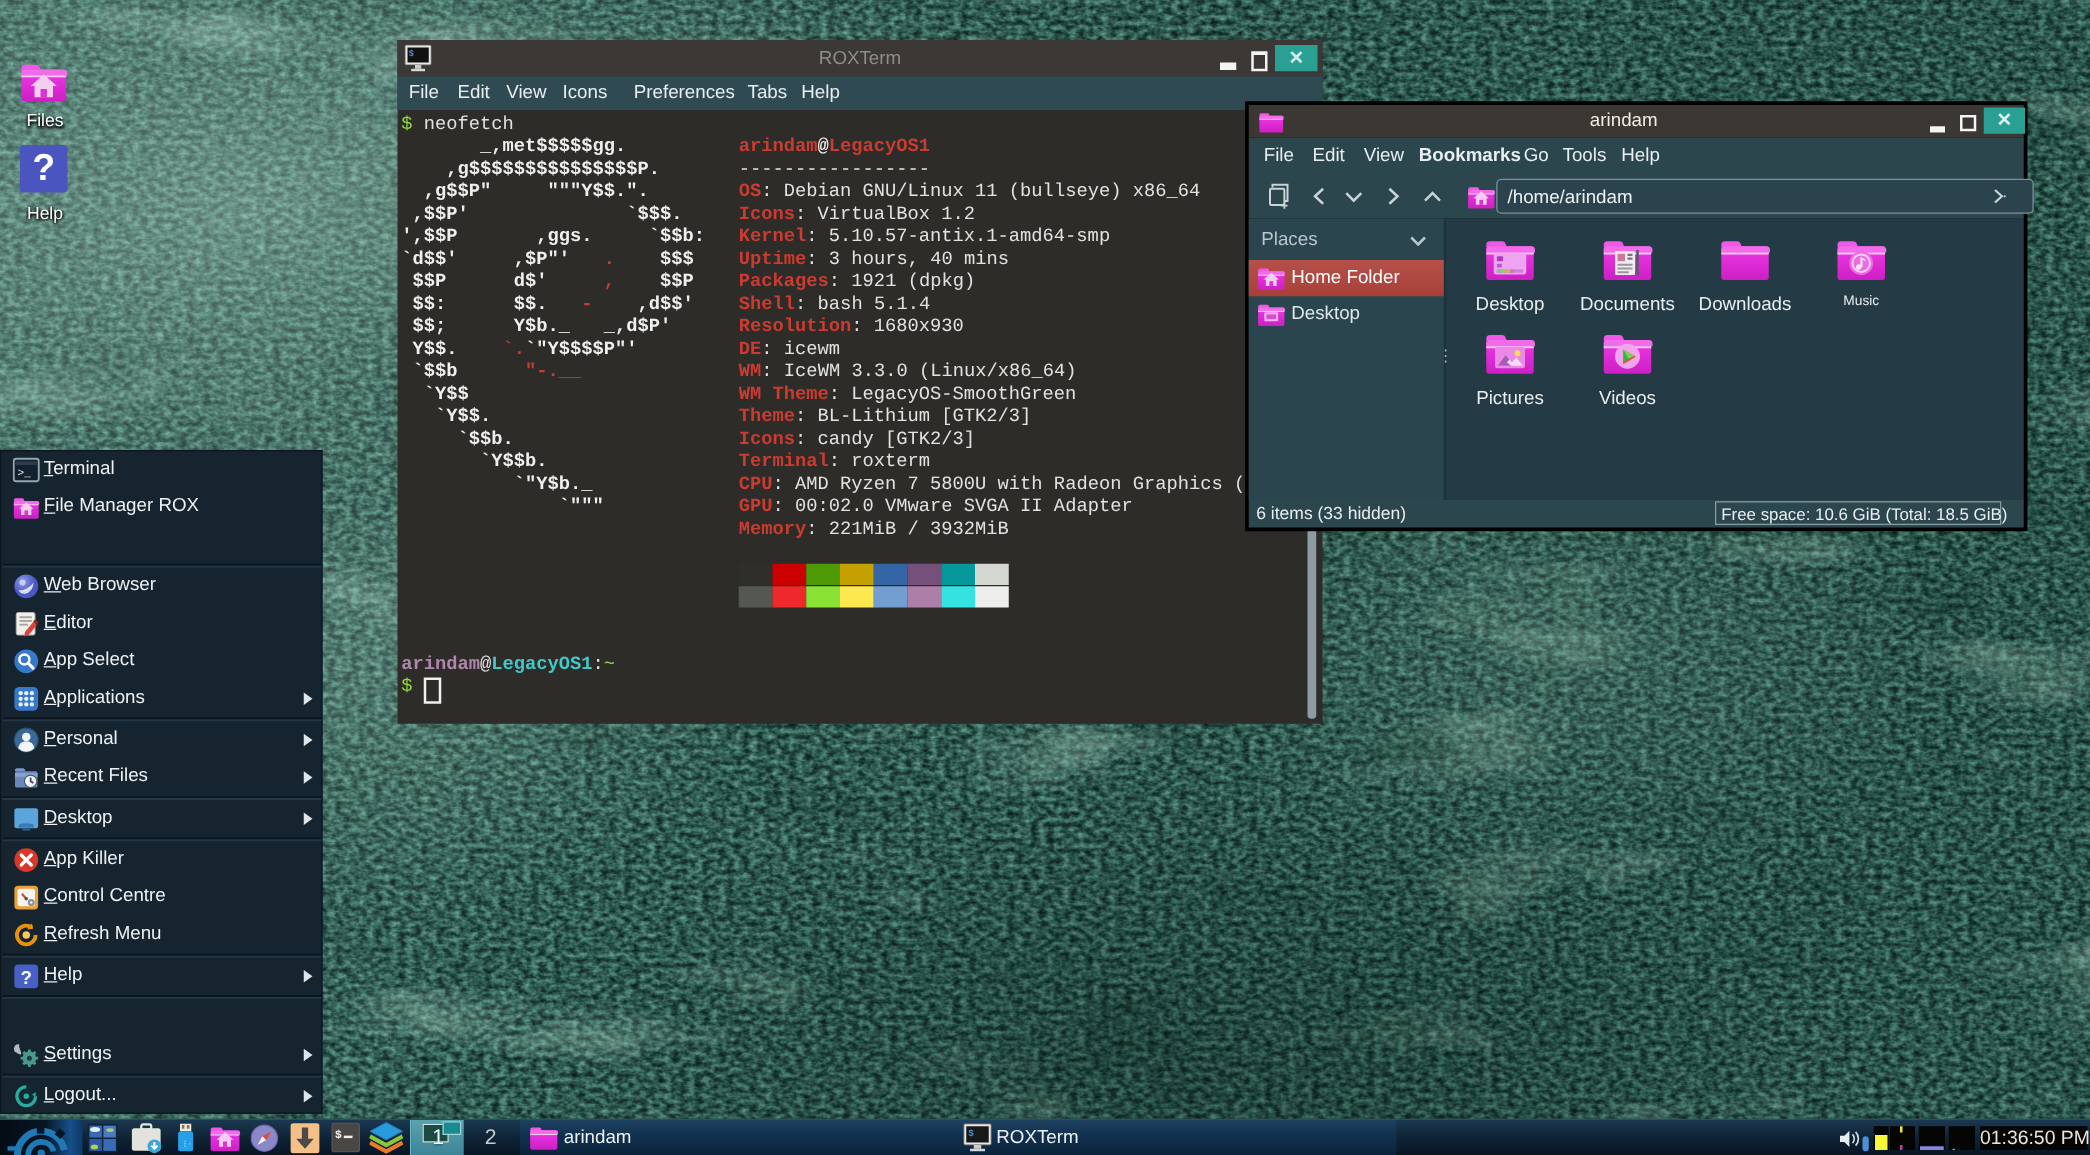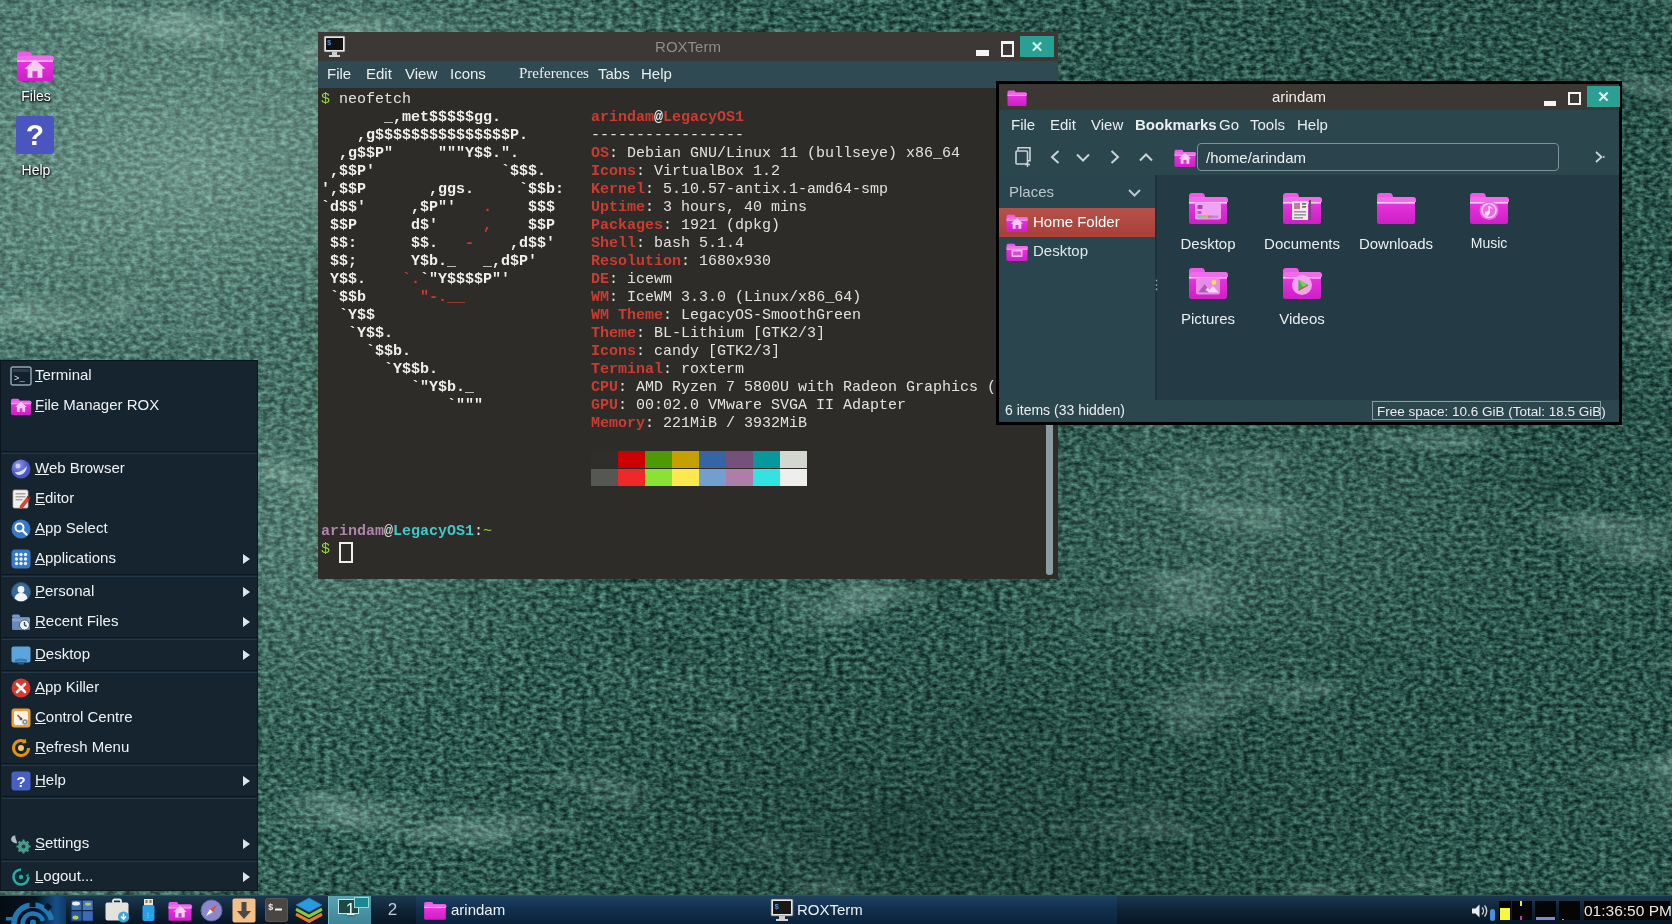--- a/index.html
+++ b/index.html
@@ -88,21 +88,21 @@
     <div class="abs" style="left:0;top:0;width:740px;height:29px;line-height:29px;text-align:center;color:#8f8d8a;font-size:15px;">ROXTerm</div>
     <div class="abs" style="left:658px;top:18px;width:13px;height:6px;background:#f4f4f4;"></div>
     <div class="abs" style="left:683px;top:9px;width:9px;height:11px;border:2px solid #f4f4f4;border-top-width:3px;"></div>
     <div class="abs" style="left:702px;top:4px;width:34px;height:21px;background:#2aa095;color:#cfeeea;text-align:center;font-size:15px;line-height:21px;font-weight:bold;">✕</div>
   </div>
   <div class="abs" style="left:0;top:29px;width:740px;height:27px;background:#2f4a52;color:#e9eef0;font-size:15px;">
     <span class="abs" style="left:9px;top:4px;">File</span>
     <span class="abs" style="left:48px;top:4px;">Edit</span>
     <span class="abs" style="left:87px;top:4px;">View</span>
     <span class="abs" style="left:132px;top:4px;">Icons</span>
-    <span class="abs" style="left:201px;top:4px;font-family:Liberation Serif, serif;">Preferences</span>
+    <span class="abs" style="left:189px;top:4px;">Preferences</span>
     <span class="abs" style="left:280px;top:4px;">Tabs</span>
     <span class="abs" style="left:323px;top:4px;">Help</span>
   </div>
   <div class="abs" style="left:728px;top:60px;width:7px;height:483px;background:#8c9ca1;border-radius:3px;"></div>
 </div>
 <pre class="abs" id="termtext" style="left:321px;top:91px;margin:0;font-family:'Liberation Mono',monospace;font-size:15px;line-height:18px;color:#e2e2e0;"><span class="g">$</span> neofetch
 <b>       _,met$$$$$gg.          </b><span class="r">arindam</span><b>@</b><span class="r">LegacyOS1</span>
 <b>    ,g$$$$$$$$$$$$$$$P.       </b>-----------------
 <b>  ,g$$P"     """Y$$.".        </b><span class="r">OS</span>: Debian GNU/Linux 11 (bullseye) x86_64
 <b> ,$$P'              `$$$.     </b><span class="r">Icons</span>: VirtualBox 1.2
@@ -163,21 +163,21 @@
     <svg class="abs" style="left:109px;top:9px" width="14" height="16" viewBox="0 0 14 16" fill="none" stroke="#c9d4d7" stroke-width="2">
         <path d="M3.5 2 L10 8 L3.5 14"></path>
       </svg>
     <svg class="abs" style="left:139px;top:12px" width="16" height="11" viewBox="0 0 16 11" fill="none" stroke="#c9d4d7" stroke-width="2">
         <path d="M2 8.5 L8 2.5 L14 8.5"></path>
       </svg>
     <svg class="abs" style="left:174px;top:7px" width="24" height="21" viewBox="0 0 42 38">
         <use href="#folder"></use>
         <use href="#homeglyph"></use>
       </svg>
-    <div class="abs" style="left:198px;top:3px;width:362px;height:28px;border:1px solid #7d939b;border-radius:4px;background:#2a434c;color:#eef2f3;font-size:15px;line-height:28px;padding-left:8px;box-sizing:border-box;">/home/arindam</div>
+    <div class="abs" style="left:198px;top:3px;width:430px;height:28px;border:1px solid #7d939b;border-radius:4px;background:#2a434c;color:#eef2f3;font-size:15px;line-height:28px;padding-left:8px;box-sizing:border-box;">/home/arindam</div>
     <svg class="abs" style="left:594px;top:10px" width="12" height="14" viewBox="0 0 12 14" fill="none" stroke="#c9d4d7" stroke-width="1.8">
         <path d="M3 2 L8.5 7 L3 12"></path>
         <circle cx="10.8" cy="7" r="0.9" fill="#c9d4d7" stroke="none"></circle>
       </svg>
   </div>
   <div class="abs" style="left:3px;top:94px;width:620px;height:225px;background:#243a44;">
     <div class="abs" style="left:0;top:0;width:156px;height:225px;background:#2b454f;border-right:2px solid #1d333b;">
       <div class="abs" style="left:10px;top:8px;color:#bac7cb;font-size:15px;">Places</div>
       <svg class="abs" style="left:128px;top:13px" width="15" height="10" viewBox="0 0 15 10" fill="none" stroke="#bac7cb" stroke-width="2">
           <path d="M2 2 L7.5 7.5 L13 2"></path>
@@ -230,21 +230,21 @@
           </svg></div>
       <div class="abs" style="left:188px;top:60px;width:102px;text-align:center;color:#e9eef0;font-size:15px;">Downloads</div>
       <div class="abs" style="left:311px;top:12px;width:42px;height:40px;"><svg width="42" height="40" viewBox="0 0 42 38">
             <use href="#folder"></use>
             <circle cx="21" cy="22.5" r="9.5" fill="#ee6ae4"></circle>
             <circle cx="21" cy="22.5" r="7" fill="none" stroke="#f8cef5" stroke-width="1.6"></circle>
             <circle cx="19" cy="25.5" r="2.2" fill="#fae8f8"></circle>
             <rect x="20.4" y="18" width="1.6" height="7.5" fill="#fae8f8"></rect>
             <path d="M20.4 18 q3.5 0.5 4.3 3 q-2.2 -1.3 -4.3 -0.8 z" fill="#fae8f8"></path>
           </svg></div>
-      <div class="abs" style="left:281px;top:60px;width:102px;text-align:center;color:#e9eef0;font-size:14px;">Music</div>
+      <div class="abs" style="left:281px;top:60px;width:102px;text-align:center;color:#e9eef0;font-size:11px;">Music</div>
       <div class="abs" style="left:30px;top:87px;width:42px;height:40px;"><svg width="42" height="40" viewBox="0 0 42 38">
             <use href="#folder"></use>
             <rect x="9" y="14.5" width="24" height="17" rx="2" fill="#ea8ae6"></rect>
             <path d="M11 29.5 l6.5 -8.5 l5 6 l3.5 -4 l5.5 6.5 z" fill="#f4dcf2"></path>
             <path d="M17.5 21 l3 3.6 l-2 2.4 l3.5 2.5 l-11 0 z" fill="#a85ab8"></path>
             <circle cx="27" cy="19.5" r="2.4" fill="#f0e04a"></circle>
           </svg></div>
       <div class="abs" style="left:0px;top:135px;width:102px;text-align:center;color:#e9eef0;font-size:15px;">Pictures</div>
       <div class="abs" style="left:124px;top:87px;width:42px;height:40px;"><svg width="42" height="40" viewBox="0 0 42 38">
             <use href="#folder"></use>

